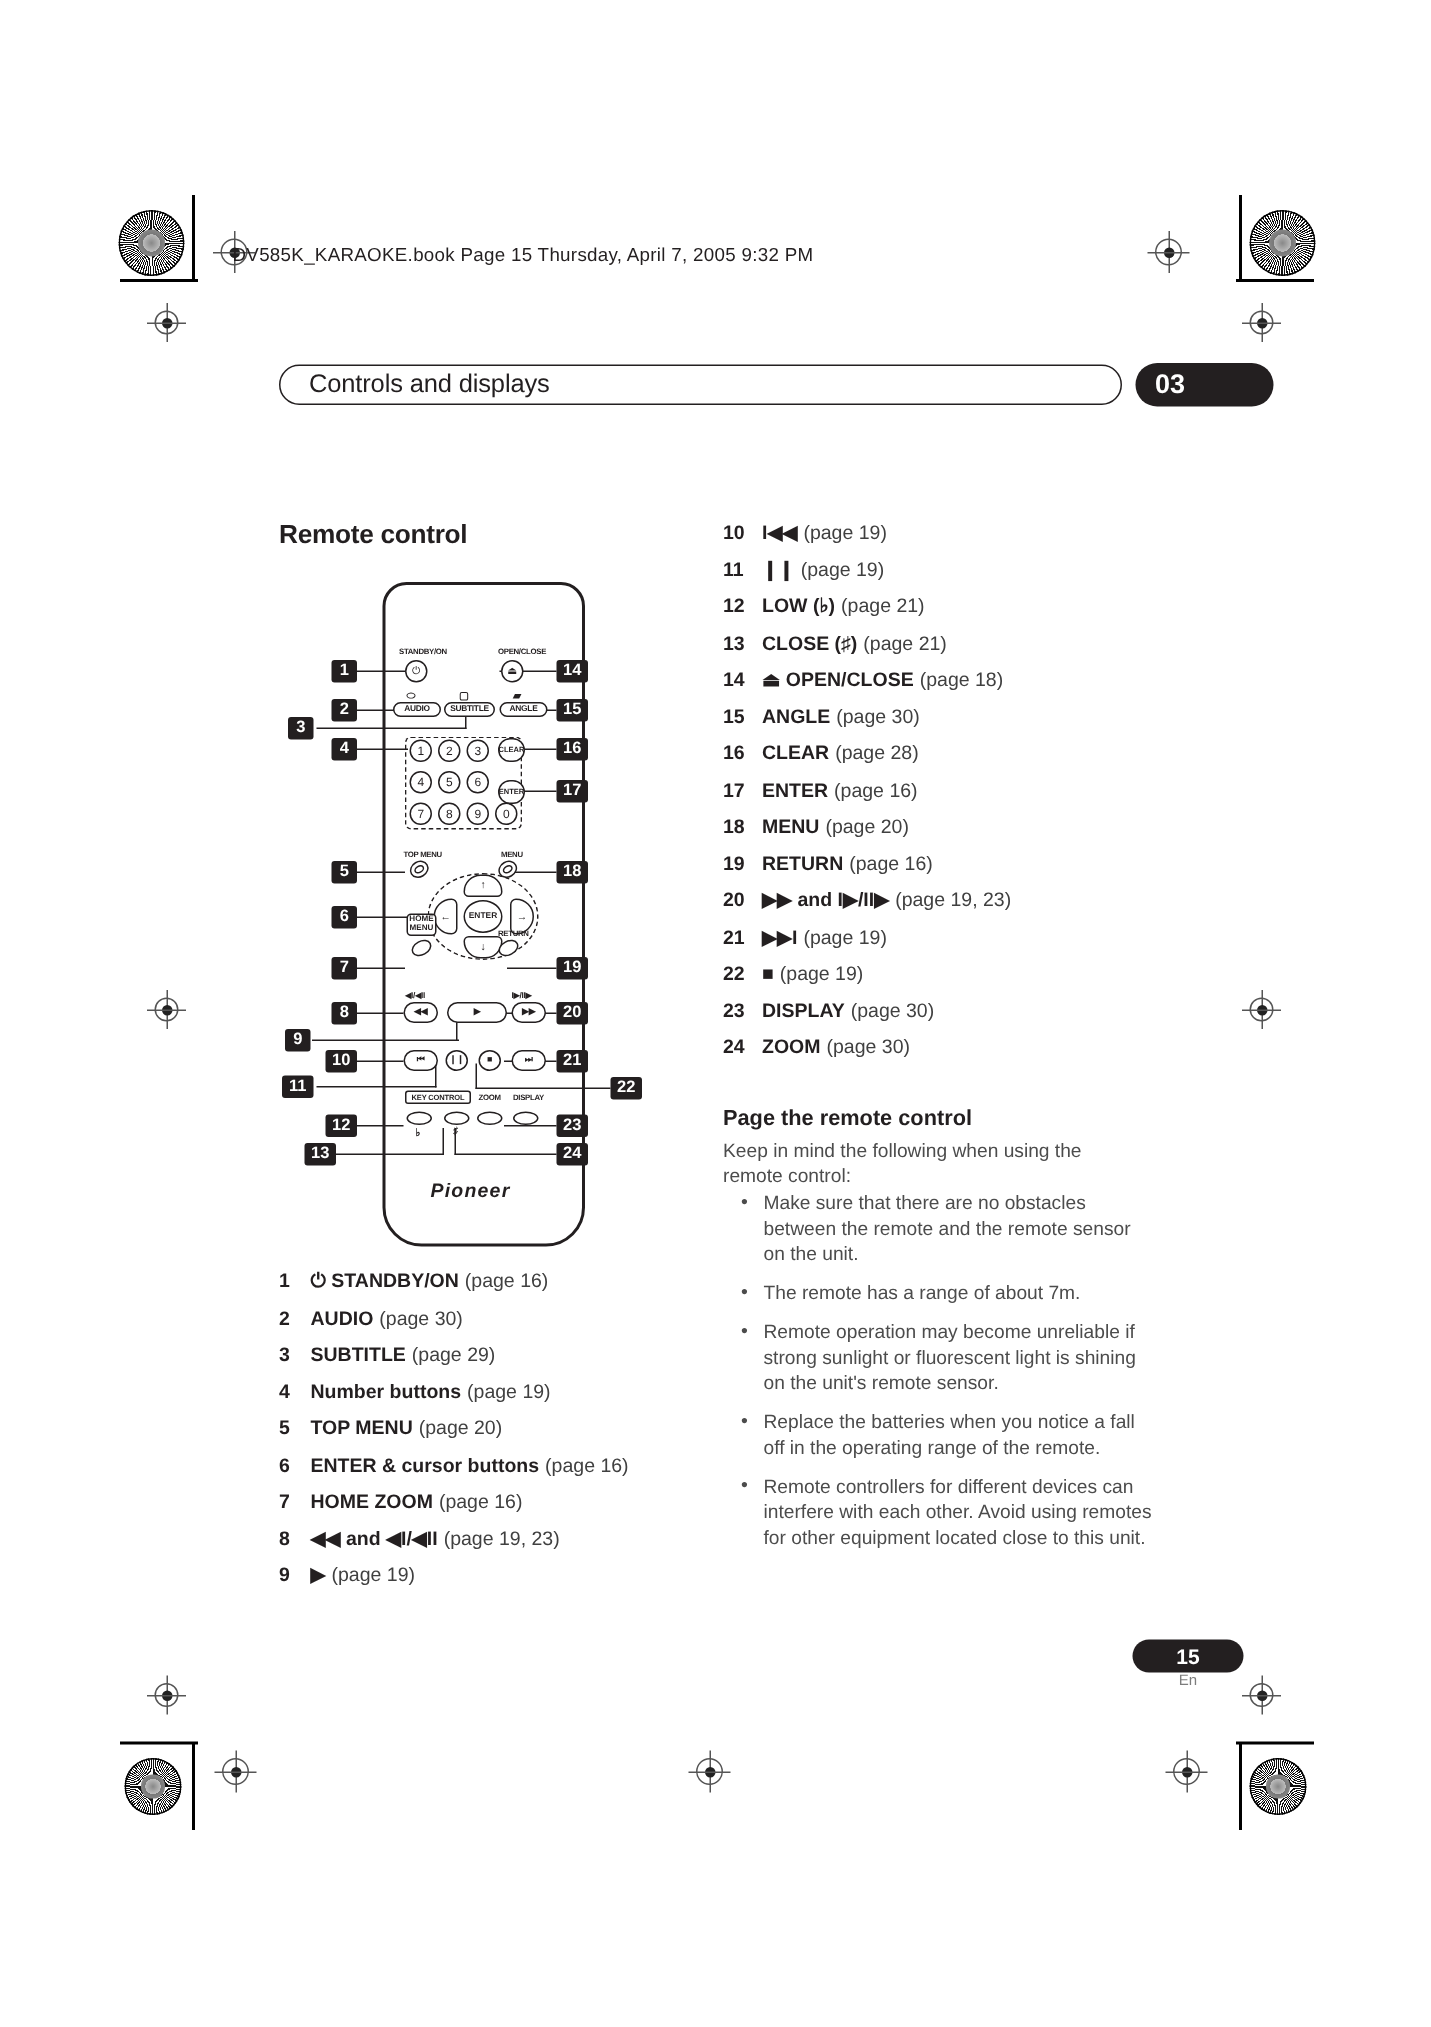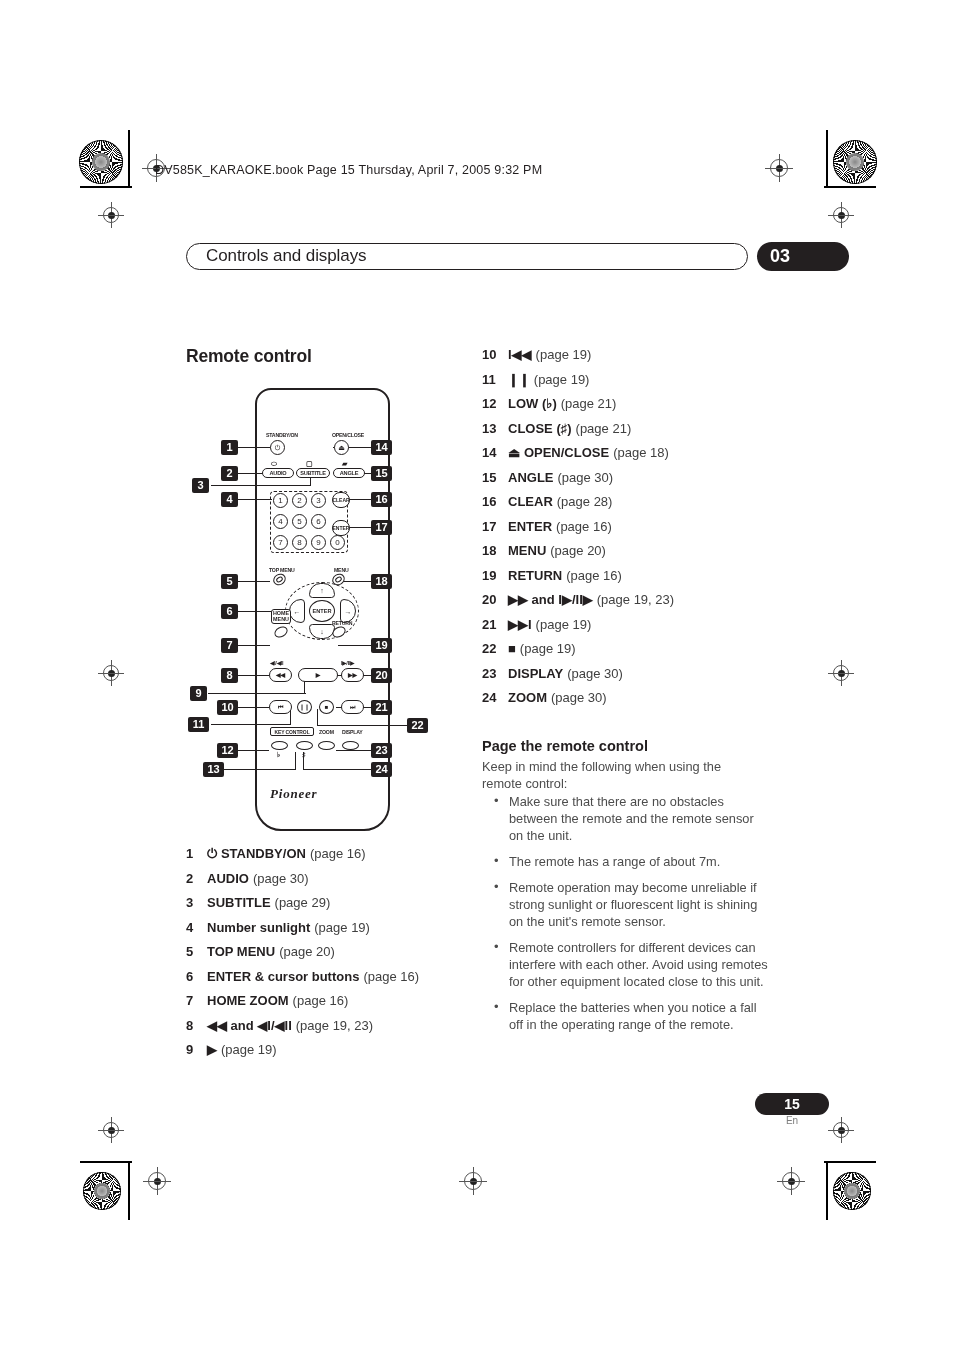--- a/index.html
+++ b/index.html
@@ -596,21 +596,21 @@
   <div class="mini-label" style="left:91px; top:369px; font-size:7px;">♭</div>
   <div class="btn-oval" style="left:110px; top:359px; width:17px; height:9px;"></div>
   <div class="mini-label" style="left:116px; top:369px; font-size:7px;">♯</div>
 
   <div class="mini-label" style="left:133px; top:347px;">ZOOM</div>
   <div class="btn-oval" style="left:132px; top:359px; width:17px; height:9px;"></div>
 
   <div class="mini-label" style="left:156px; top:347px;">DISPLAY</div>
   <div class="btn-oval" style="left:156px; top:359px; width:17px; height:9px;"></div>
 
-  <div class="pioneer-logo" style="left:84px; top:404px;font-family:Liberation Serif, serif;">Pioneer</div>
+  <div class="pioneer-logo" style="left:101px; top:404px;">Pioneer</div>
 
   <div class="callout" style="left:35px;  top:58px;">1</div>
   <div class="callout" style="left:35px;  top:84px;">2</div>
   <div class="callout" style="left:6px;   top:96px;">3</div>
   <div class="callout" style="left:35px;  top:110px;">4</div>
   <div class="callout" style="left:35px;  top:192px;">5</div>
   <div class="callout" style="left:35px;  top:222px;">6</div>
   <div class="callout" style="left:35px;  top:256px;">7</div>
   <div class="callout" style="left:35px;  top:286px;">8</div>
   <div class="callout" style="left:4px;   top:304px;">9</div>
@@ -643,21 +643,21 @@
     <span class="lbl">AUDIO</span>
     <span class="pg">(page 30)</span>
   </div>
   <div class="row">
     <span class="idx">3</span>
     <span class="lbl">SUBTITLE</span>
     <span class="pg">(page 29)</span>
   </div>
   <div class="row">
     <span class="idx">4</span>
-    <span class="lbl">Number sunlight</span>
+    <span class="lbl">Number buttons</span>
     <span class="pg">(page 19)</span>
   </div>
   <div class="row">
     <span class="idx">5</span>
     <span class="lbl">TOP MENU</span>
     <span class="pg">(page 20)</span>
   </div>
   <div class="row">
     <span class="idx">6</span>
     <span class="lbl">ENTER &amp; cursor buttons</span>
@@ -757,18 +757,18 @@
     <span class="pg">(page 30)</span>
   </div>
 </div>
 
 <div class="sub-heading">Page the remote control</div>
 <div class="intro-text">Keep in mind the following when using the remote control:</div>
 <ul class="bullets">
   <li>Make sure that there are no obstacles between the remote and the remote sensor on the unit.</li>
   <li>The remote has a range of about 7m.</li>
   <li>Remote operation may become unreliable if strong sunlight or fluorescent light is shining on the unit's remote sensor.</li>
+  <li>Replace the batteries when you notice a fall off in the operating range of the remote.</li>
   <li>Remote controllers for different devices can interfere with each other. Avoid using remotes for other equipment located close to this unit.</li>
-  <li>Replace the batteries when you notice a fall off in the operating range of the remote.</li>
 </ul>
 
 <div class="page-pill">15</div>
 <div class="page-lang">En</div>
 
 </body></html>

